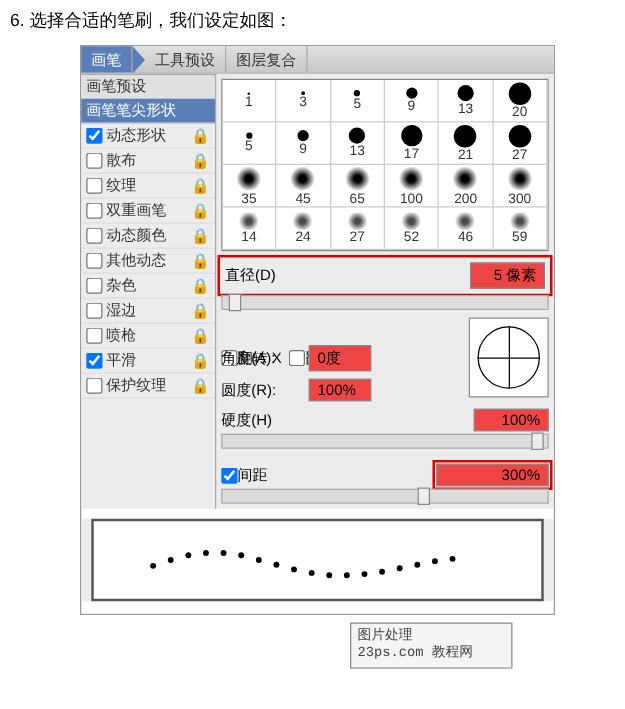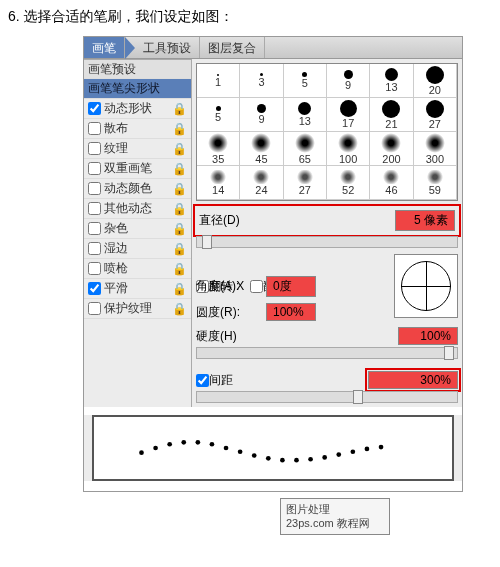--- a/index.html
+++ b/index.html
@@ -1,48 +1,48 @@
 <!DOCTYPE html>
 <html><head>
 <meta charset="utf-8">
 <style>
 * { box-sizing: border-box; margin: 0; padding: 0; }
 body { font-family: "Microsoft YaHei", sans-serif; font-size: 12px; background: #fff; width: 500px; }
 .caption { padding: 8px 0 10px 8px; font-size: 14px; }
-.panel { margin-left: 83px; width: 380px; border: 1px solid #999; }
+.panel { margin-left: 64px; width: 380px; border: 1px solid #999; }
 .tabs { background: linear-gradient(#e0e0e0,#c8c8c8); height: 22px; display: flex; align-items: stretch; border-bottom: 1px solid #999; }
 .tab { padding: 3px 8px; font-size: 12px; border-right: 1px solid #aaa; color: #333; }
 .tab.active { background: #5a7fb8; color: #fff; }
 .tab-arrow { width: 0; height: 0; border-top: 11px solid transparent; border-bottom: 11px solid transparent; border-left: 10px solid #5a7fb8; }
 .body { display: flex; background: #ececec; }
 .sidebar { width: 108px; border-right: 1px solid #aaa; }
 .sb-item { display: flex; align-items: center; height: 20px; padding: 0 4px; border-bottom: 1px solid #ddd; font-size: 12px; color: #333; position: relative; }
 .sb-item.header { background: #e0e0e0; font-weight: normal; border-top: 1px solid #aaa; }
-.sb-item.selected { background: #5a7fb8; color: #0f172a; text-align: right; }
+.sb-item.selected { background: #5a7fb8; color: #ffffff; text-align: right; }
 .sb-item input[type=checkbox] { margin-right: 3px; }
 .lock { position: absolute; right: 4px; color: #777; }
 .main { flex: 1; padding: 4px; }
 .brush-grid { border: 1px solid #888; background: #fff; display: grid; grid-template-columns: repeat(6, 1fr); }
 .brush-cell { height: 34px; border-right: 1px solid #ccc; border-bottom: 1px solid #ccc; display: flex; flex-direction: column; align-items: center; justify-content: center; font-size: 11px; color: #333; }
 .brush-dot { border-radius: 50%; background: #000; }
 .brush-soft { border-radius: 50%; background: radial-gradient(circle, #000 0%, #000 20%, rgba(0,0,0,0) 70%); }
 .brush-tex { width: 18px; height: 14px; background: radial-gradient(circle, #555 20%, transparent 70%); filter: contrast(1.2); }
 .row { display: flex; align-items: center; margin-top: 6px; font-size: 12px; }
 .row label { flex: 0 0 70px; }
 .val-box { border: 1px solid #888; background: #ef4444; padding: 1px 6px; min-width: 60px; text-align: right; font-size: 12px; }
 .slider { height: 12px; background: #ddd; border: 1px solid #aaa; position: relative; margin-top: 2px; }
 .slider .thumb { position: absolute; top: -2px; width: 10px; height: 14px; background: #eee; border: 1px solid #888; }
 .highlight-red { outline: 2px solid #d00; outline-offset: 1px; }
 .angle-widget { width: 64px; height: 64px; border: 1px solid #888; background: #fff; position: relative; margin-left: auto; }
 .angle-circle { position: absolute; inset: 6px; border: 1px solid #000; border-radius: 50%; }
 .angle-h { position: absolute; top: 50%; left: 6px; right: 6px; height: 1px; background: #000; }
 .angle-v { position: absolute; left: 50%; top: 6px; bottom: 6px; width: 1px; background: #000; }
 .preview { margin: 8px 8px 10px 8px; height: 66px; border: 2px solid #555; background: #fff; position: relative; }
 .footer-section { background: #ececec; }
-.watermark { margin-left: 280px; margin-top: 6px; width: 110px; border: 1px solid #888; padding: 3px 5px; font-size: 11px; color: #444; background: #f5f5f5; line-height: 1.3; }
+.watermark { margin-left: 280px; margin-top: 6px; width: 130px; border: 1px solid #888; padding: 3px 5px; font-size: 11px; color: #444; background: #f5f5f5; line-height: 1.3; font-family: Liberation Mono, monospace; }
 </style>
 </head>
 <body>
 
 <div class="caption">6. 选择合适的笔刷，我们设定如图：</div>
 
 <div class="panel">
   <div class="tabs">
     <div class="tab active">画笔</div>
     <div class="tab-arrow"></div>

